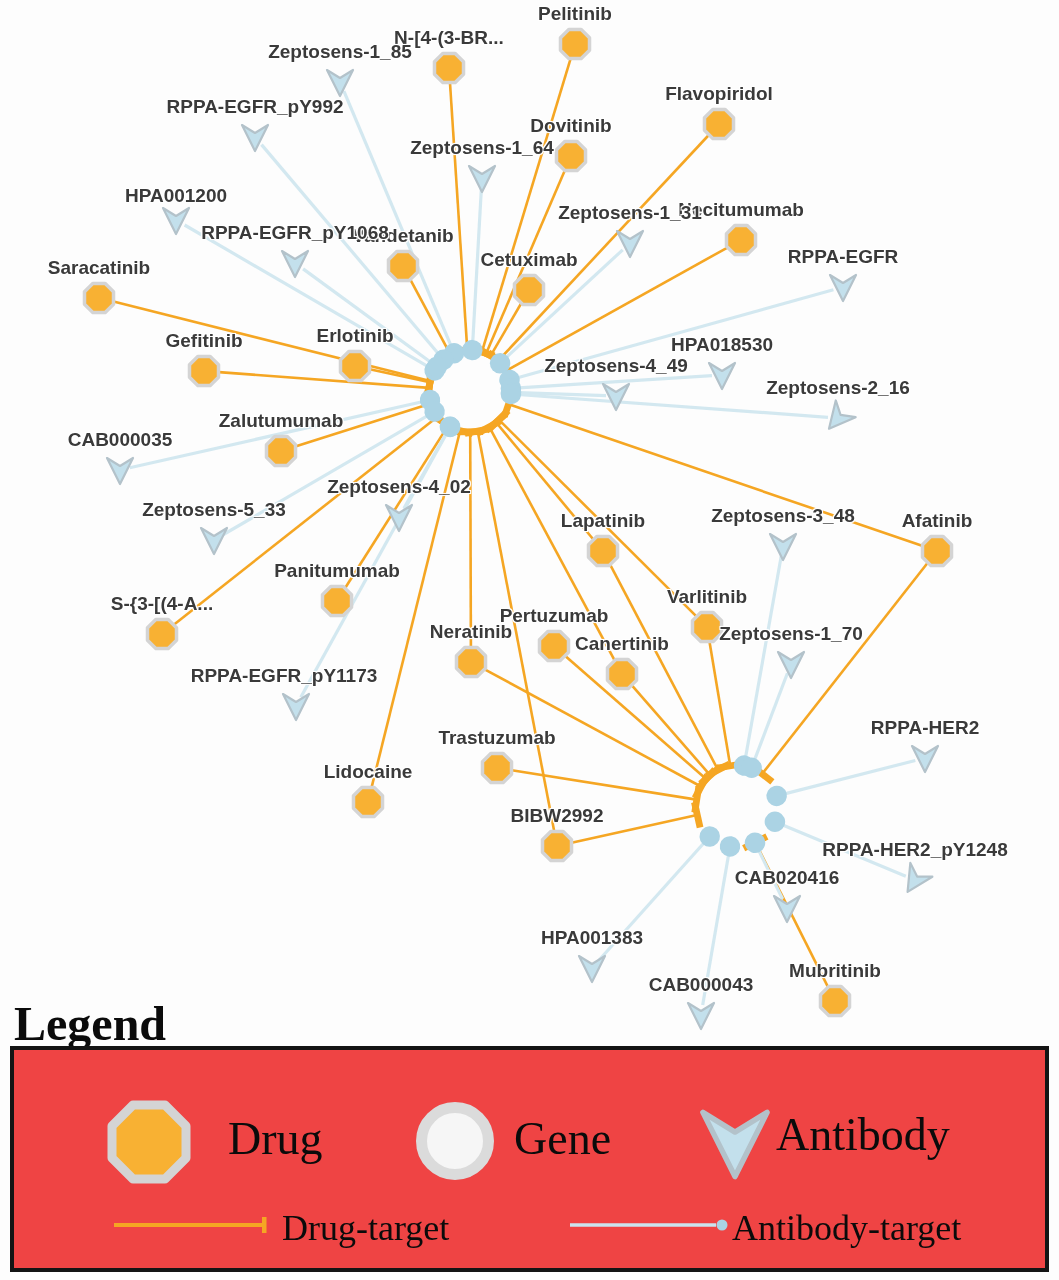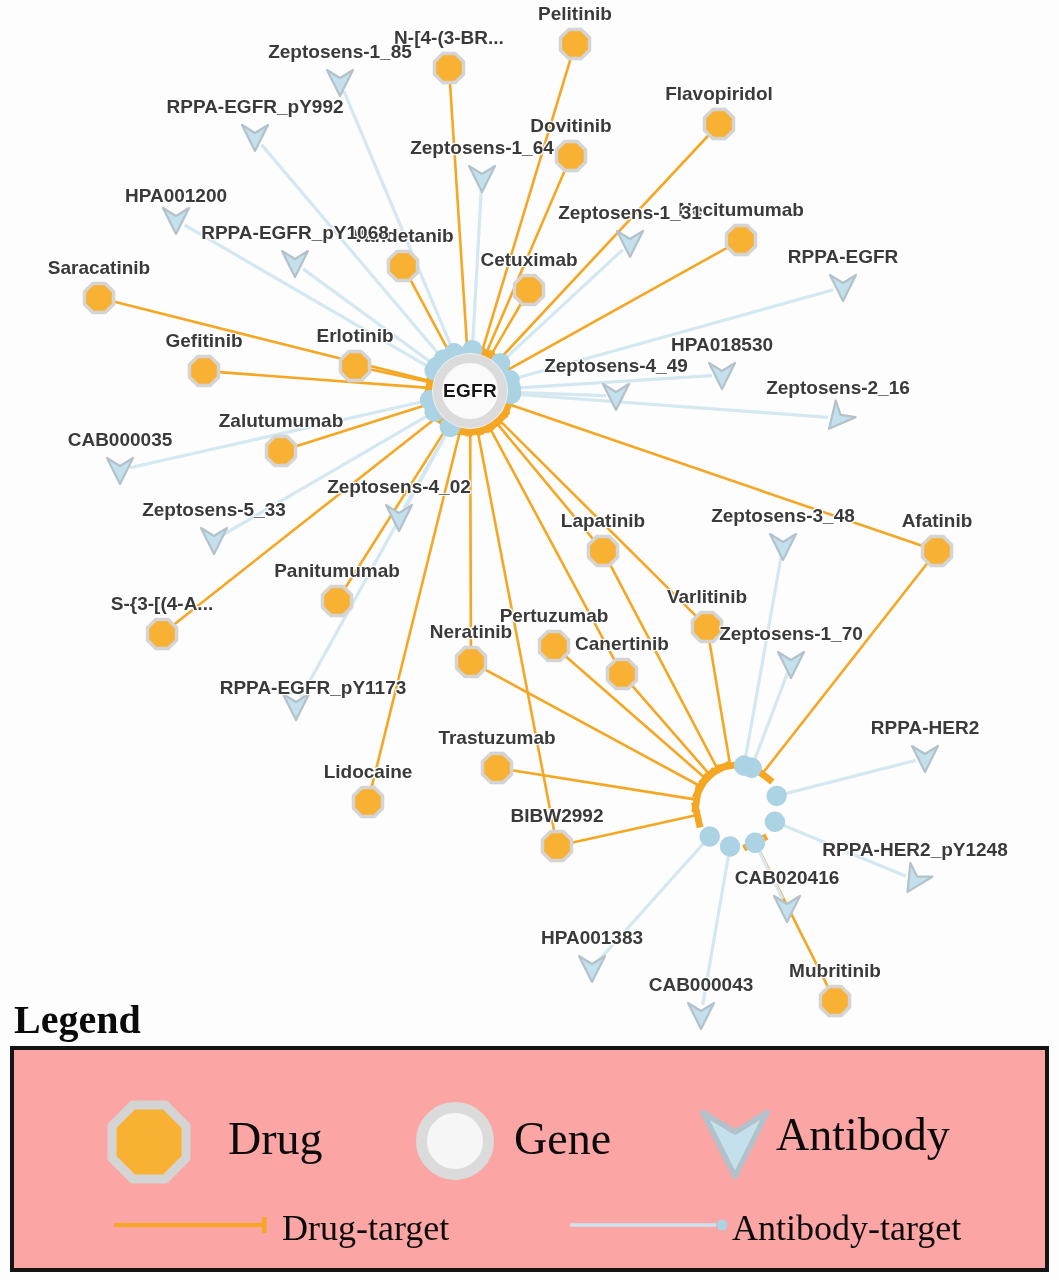--- a/index.html
+++ b/index.html
@@ -21,25 +21,25 @@
 
   .nlabel {
     position:absolute; transform:translate(-50%,-100%);
     font-weight:bold; font-size:19px; color:#3A3A3A; white-space:nowrap;
     text-shadow:-1px -1px 0 #fff, 1px -1px 0 #fff, -1px 1px 0 #fff, 1px 1px 0 #fff, 0 0 3px #fff;
   }
 
   
   .legend-title {
     position:absolute; left:14px; top:996px;
-    font-family:"Liberation Serif", serif; font-weight:bold; font-size:40px; color:#0B0B0B;
+    font-family:"Liberation Serif", serif; font-weight:bold; font-size:48px; color:#0B0B0B;
   }
   .legend-box {
     position:absolute; left:10px; top:1046px; width:1031px; height:218px;
-    border:4px solid #141414; background:#fca5a5;
+    border:4px solid #141414; background:#ef4444;
   }
   .legend-box .abs { position:absolute; }
   .lg-shape-label {
     font-family:"Liberation Serif", serif; font-size:46px; color:#0B0B0B; line-height:1;
   }
   .lg-edge-label {
     font-family:"Liberation Serif", serif; font-size:36px; color:#0B0B0B; line-height:1;
   }
   .lg-gene-icon {
     width:56px; height:56px; border:11px solid #DBDBDB; border-radius:50%;
@@ -108,23 +108,20 @@
         <line x1="787.4" y1="673.3" x2="751.6" y2="767.7" stroke="#D3E8F0" stroke-width="3.2" marker-end="url(#dot)"></line>
         <line x1="915.3" y1="760.5" x2="776.7" y2="795.9" stroke="#D3E8F0" stroke-width="3.2" marker-end="url(#dot)"></line>
         <line x1="905.8" y1="876.2" x2="774.9" y2="821.7" stroke="#D3E8F0" stroke-width="3.2" marker-end="url(#dot)"></line>
         <line x1="782.6" y1="899.0" x2="755.0" y2="842.8" stroke="#D3E8F0" stroke-width="3.2" marker-end="url(#dot)"></line>
         <line x1="598.7" y1="960.5" x2="709.7" y2="836.5" stroke="#D3E8F0" stroke-width="3.2" marker-end="url(#dot)"></line>
         <line x1="702.7" y1="1005.1" x2="730.0" y2="846.4" stroke="#D3E8F0" stroke-width="3.2" marker-end="url(#dot)"></line>
       </g>
   </svg>
 
   <div id="nodes-layer">
-      <div class="node gene" style="left: 470px; top: 391px;">
-        <span class="gene-label">EGFR</span>
-      </div>
       <div class="node drug" style="left: 575px; top: 44px;">
         <svg width="34" height="34" viewBox="0 0 34 34">
           <polygon points="10.8,2.5 23.2,2.5 31.5,10.8 31.5,23.2 23.2,31.5 10.8,31.5 2.5,23.2 2.5,10.8" fill="#F8B133" stroke="#D4D4D4" stroke-width="3.5" stroke-linejoin="round"></polygon>
         </svg>
       </div>
       <div class="nlabel" style="left: 575px; top: 25px;">Pelitinib</div>
       <div class="node drug" style="left: 449px; top: 68px;">
         <svg width="34" height="34" viewBox="0 0 34 34">
           <polygon points="10.8,2.5 23.2,2.5 31.5,10.8 31.5,23.2 23.2,31.5 10.8,31.5 2.5,23.2 2.5,10.8" fill="#F8B133" stroke="#D4D4D4" stroke-width="3.5" stroke-linejoin="round"></polygon>
         </svg>
@@ -332,21 +329,21 @@
         <svg width="34" height="32" viewBox="0 0 34 32">
           <path d="M4 4 L17 12 L30 4 L17 30 Z" fill="#C3E0EC" stroke="#B3C2CA" stroke-width="2.2" stroke-linejoin="round"></path>
         </svg>
       </div>
       <div class="nlabel" style="left: 214px; top: 521px;">Zeptosens-5_33</div>
       <div class="node antibody" style="left: 296px; top: 706px;">
         <svg width="34" height="32" viewBox="0 0 34 32">
           <path d="M4 4 L17 12 L30 4 L17 30 Z" fill="#C3E0EC" stroke="#B3C2CA" stroke-width="2.2" stroke-linejoin="round"></path>
         </svg>
       </div>
-      <div class="nlabel" style="left: 313px; top: 687px; margin-top: 12px;">RPPA-EGFR_pY1173</div>
+      <div class="nlabel" style="left: 284px; top: 687px;">RPPA-EGFR_pY1173</div>
       <div class="node antibody" style="left: 783px; top: 546px;">
         <svg width="34" height="32" viewBox="0 0 34 32">
           <path d="M4 4 L17 12 L30 4 L17 30 Z" fill="#C3E0EC" stroke="#B3C2CA" stroke-width="2.2" stroke-linejoin="round"></path>
         </svg>
       </div>
       <div class="nlabel" style="left: 783px; top: 527px;">Zeptosens-3_48</div>
       <div class="node antibody" style="left: 791px; top: 664px;">
         <svg width="34" height="32" viewBox="0 0 34 32">
           <path d="M4 4 L17 12 L30 4 L17 30 Z" fill="#C3E0EC" stroke="#B3C2CA" stroke-width="2.2" stroke-linejoin="round"></path>
         </svg>

